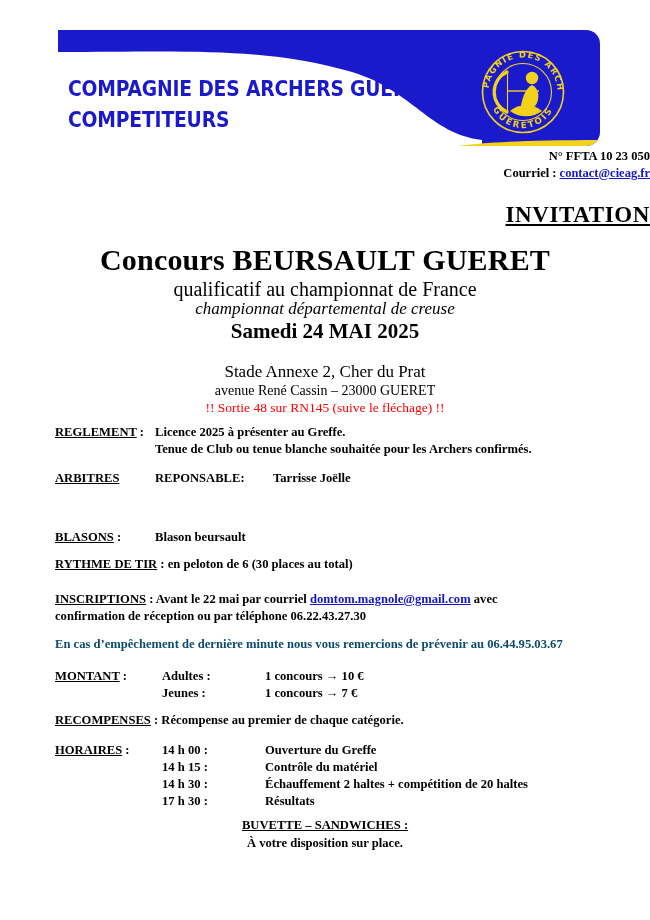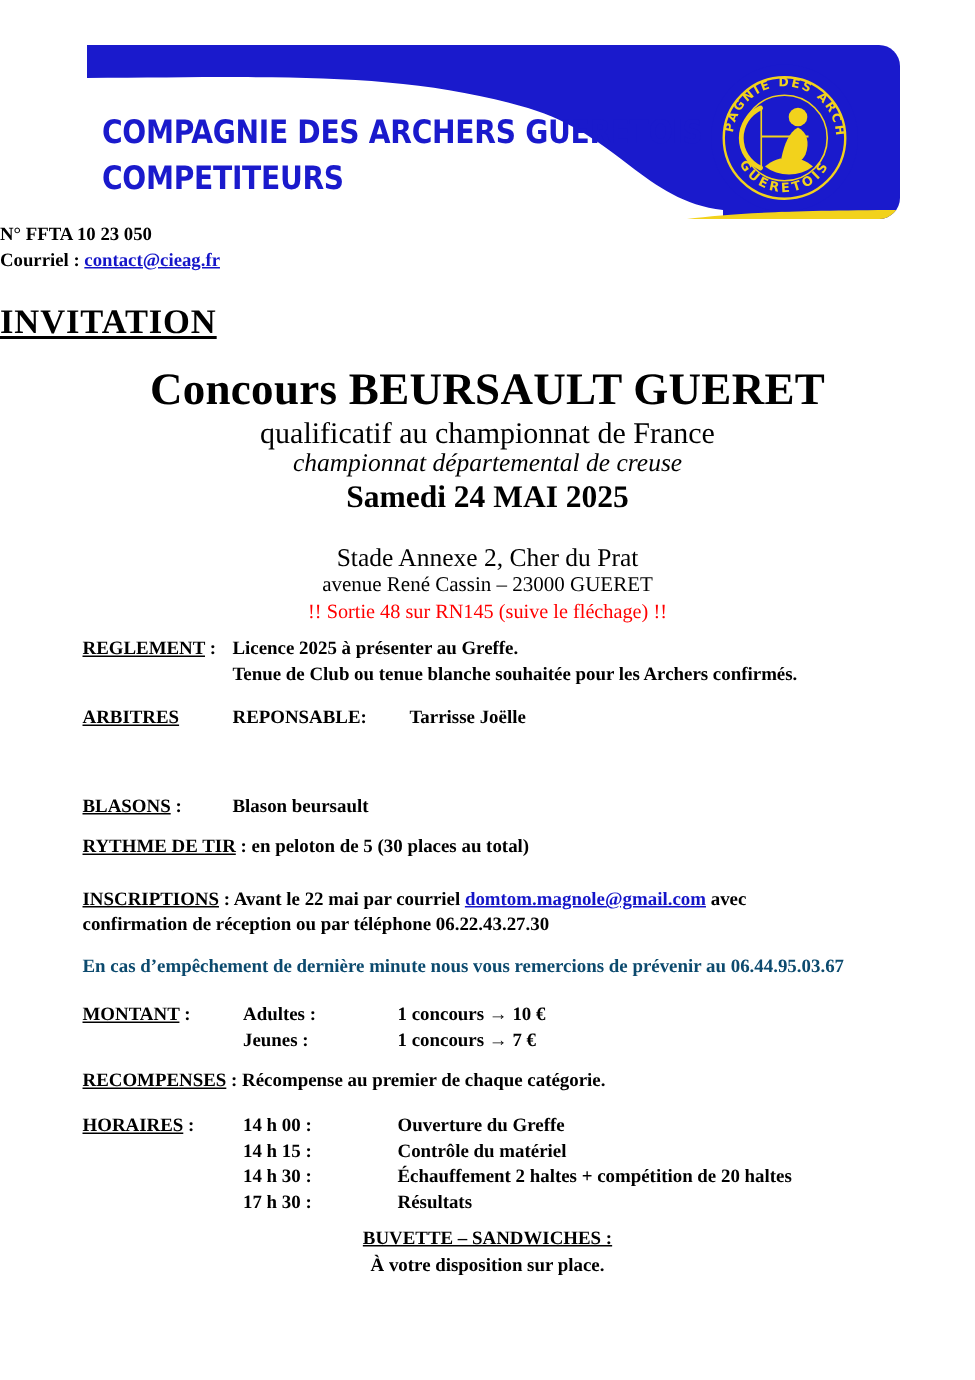--- a/index.html
+++ b/index.html
@@ -42,35 +42,35 @@
     transform-origin: left center;
     white-space: pre-line;
   }
 
   
   .ffta {
     position: absolute;
     left: 0;
     top: 148px;
     width: 650px;
-    text-align: left;
+    text-align: right;
     font-size: 12.5px;
     font-weight: 700;
     line-height: 1.32;
   }
   .ffta a, .maillink {
     color: #1414c8;
     text-decoration: underline;
   }
 
   
   .invitation {
     position: absolute;
     left: 0; top: 202px; width: 650px;
-    text-align: left;
+    text-align: right;
     font-size: 23px;
     font-weight: 700;
     text-decoration: underline;
     letter-spacing: 0.6px;
   }
   .maintitle {
     position: absolute;
     left: 0; top: 243px; width: 650px;
     text-align: center;
     font-size: 30px;
@@ -235,21 +235,21 @@
 </div>
 
 <div class="sec blasons">
   <div class="row">
     <div class="lbl-wide"><span class="u">BLASONS</span><span> :</span></div>
     <div>Blason beursault</div>
   </div>
 </div>
 
 <div class="sec rythme">
-  <span class="u">RYTHME DE TIR</span><span> : en peloton de 5 (30 places au total)</span>
+  <span class="u">RYTHME DE TIR</span><span> : en peloton de 6 (30 places au total)</span>
 </div>
 
 <div class="sec inscriptions">
   <div><span class="u">INSCRIPTIONS</span><span> : Avant le 22 mai par courriel </span><a class="maillink" href="#">domtom.magnole@gmail.com</a><span> avec</span></div>
   <div>confirmation de réception ou par téléphone 06.22.43.27.30</div>
 </div>
 
 <div class="sec empechement">En cas d’empêchement de dernière minute nous vous remercions de prévenir au 06.44.95.03.67</div>
 
 <div class="sec montant">

